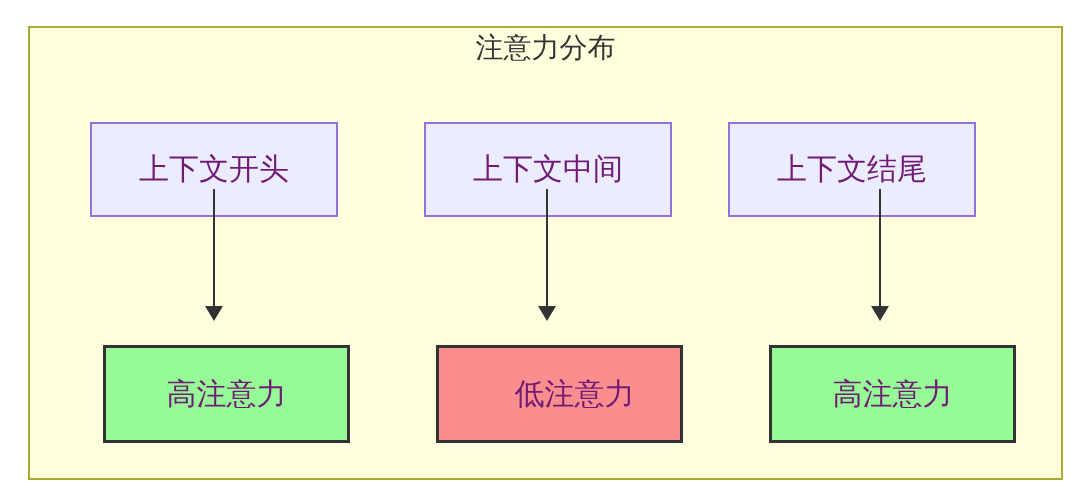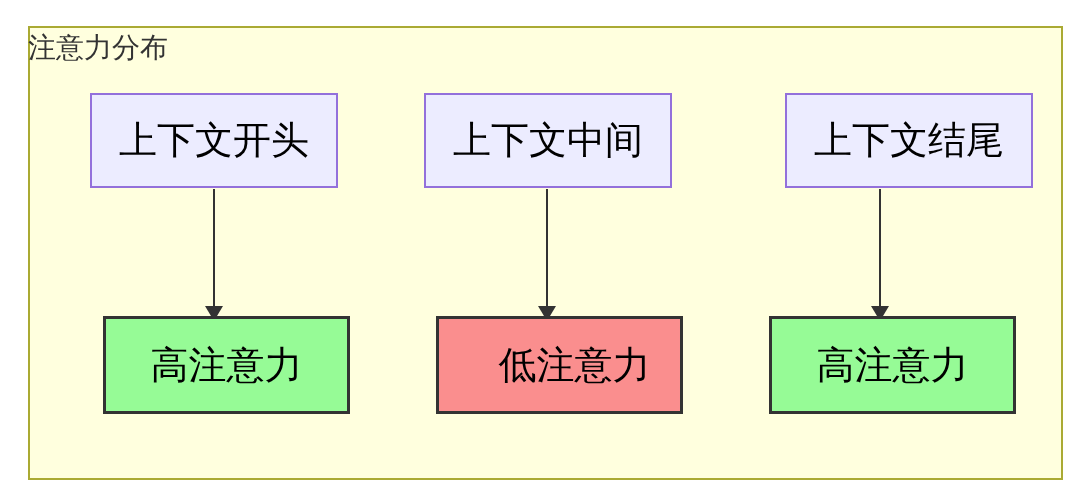--- a/index.html
+++ b/index.html
@@ -23,51 +23,53 @@
     height: 454px;
     box-sizing: border-box;
     background: #ffffde;
     border: 2px solid #aaaa33;
   }
   .cluster-title {
     position: absolute;
     left: 28px;
     top: 34px;
     width: 1035px;
+    text-align: center;
     font-size: 28px;
     line-height: 1;
     color: #333333;
   }
   
   .node {
     position: absolute;
     box-sizing: border-box;
     display: flex;
     align-items: center;
     justify-content: center;
-    font-size: 38px;
-    color: #000000;
+    font-size: 30px;
+    color: #701a75;
     text-align: center;
+    margin-top: 29px;
   }
   .node-top {
     top: 93px;
     width: 248px;
     height: 95px;
     background: #ececff;
     border: 2px solid #9370db;
   }
   .node-bottom {
     top: 316px;
     width: 247px;
     height: 98px;
     border: 3px solid #333333;
   }
   #node-a { left: 90px; }
   #node-b { left: 424px; text-align: center; }
-  #node-c { left: 785px; }
+  #node-c { left: 728px; }
   #node-d { left: 103px; background: #96fb96; }
   #node-e { left: 436px; background: #fa8e8e; padding-left: 30px; }
   #node-f { left: 769px; background: #96fb96; }
   
   .edge {
     position: absolute;
     top: 189px;
     width: 2px;
     height: 117px;
     background: #333333;

